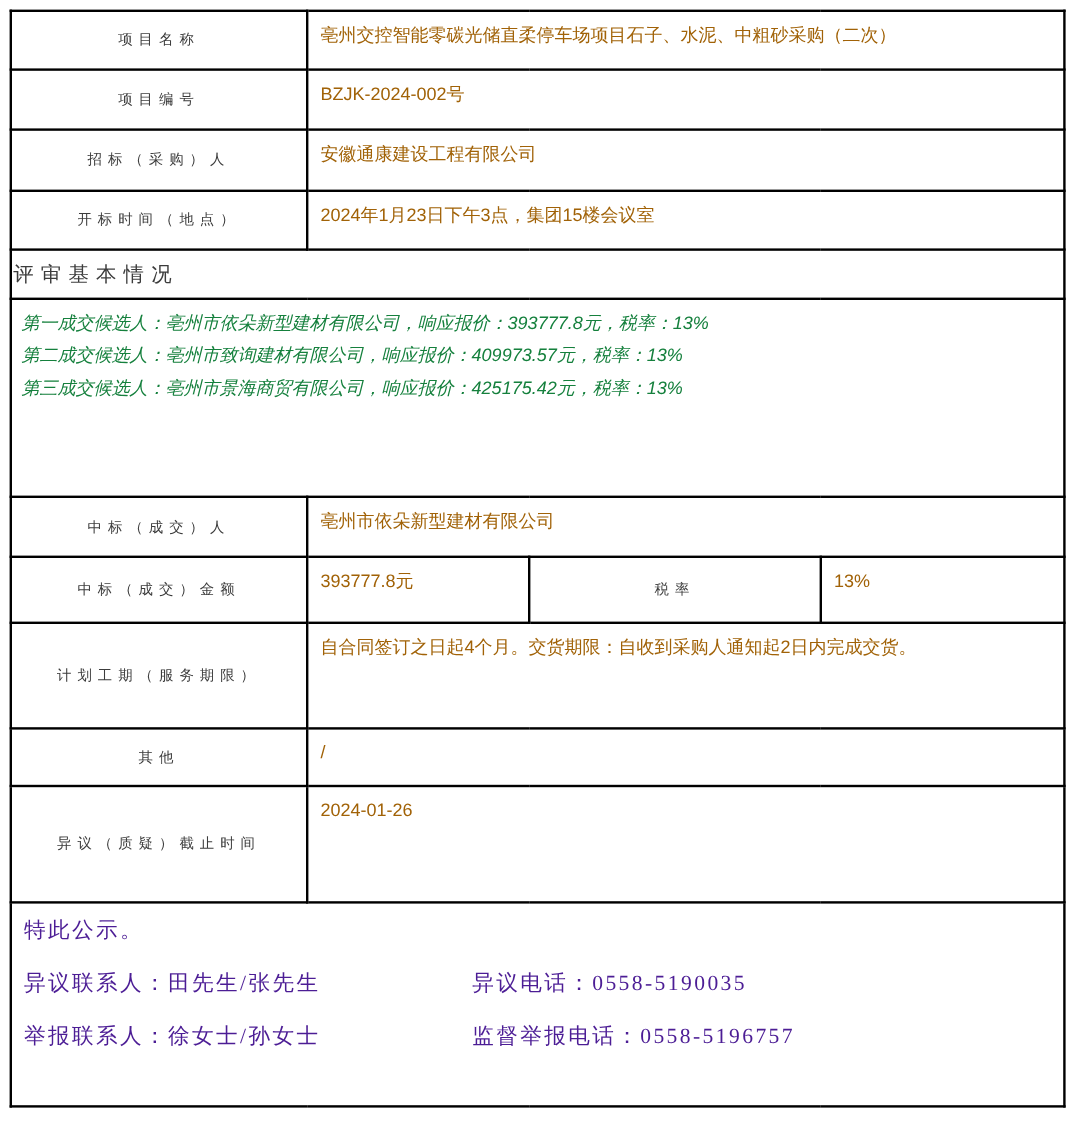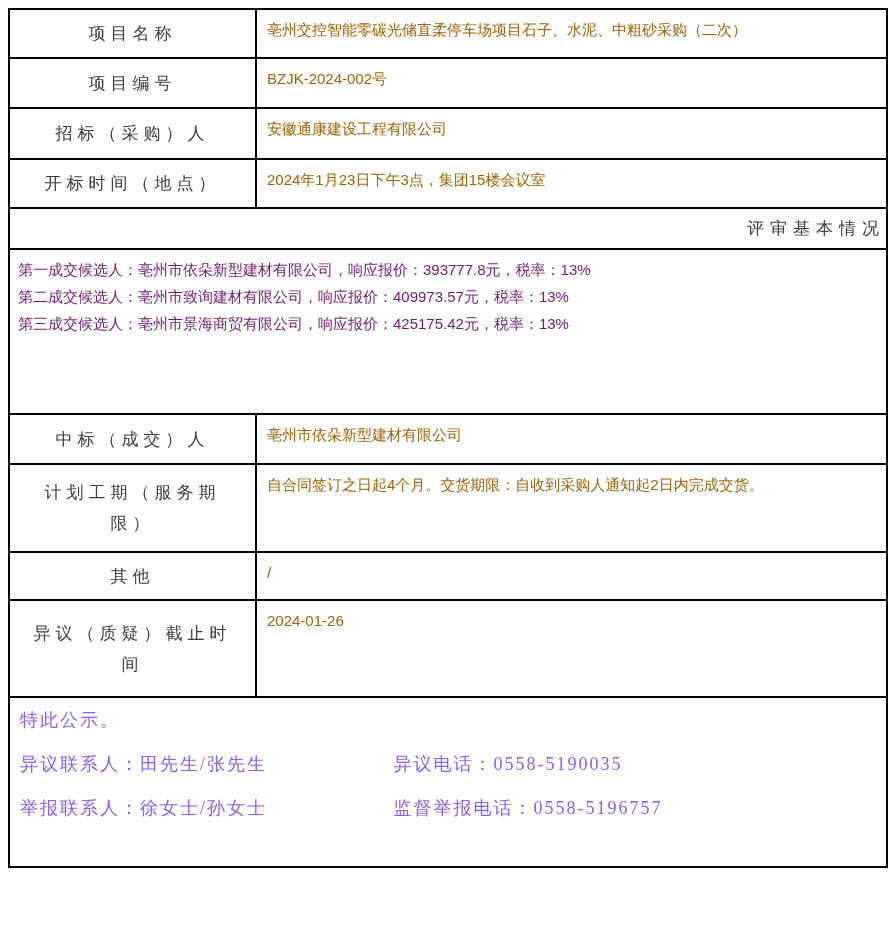--- a/index.html
+++ b/index.html
@@ -21,54 +21,55 @@
     border: 2px solid #000000;
     overflow: hidden;
     word-break: break-all;
   }
   
   td.label {
     font-family: "Liberation Serif", "DejaVu Serif", serif;
     text-align: center;
     vertical-align: middle;
     letter-spacing: 5px;
-    font-size: 17px;
+    font-size: 12px;
     line-height: 31px;
     color: #3c3c3c;
     padding: 2px 14px;
   }
   
   td.value {
     font-family: "Liberation Sans", "DejaVu Sans", sans-serif;
     text-align: left;
     vertical-align: top;
     padding: 9px 10px 4px 10px;
     font-size: 15px;
     line-height: 21px;
     color: #a16207;
   }
   
   tr.review-row td {
     font-family: "Liberation Serif", "DejaVu Serif", serif;
-    text-align: right;
+    text-align: left;
     vertical-align: middle;
     letter-spacing: 6px;
     font-size: 17px;
     color: #3c3c3c;
   }
   
   tr.candidates-row td {
     vertical-align: top;
     padding: 6px 8px;
   }
   .candidate-line {
     font-family: "Liberation Sans", "DejaVu Sans", sans-serif;
     font-size: 15px;
     line-height: 27px;
-    color: #701a75;
+    color: #15803d;
+    font-style: italic;
   }
   
   tr.r-name     { height: 49px; }
   tr.r-code     { height: 50px; }
   tr.r-buyer    { height: 51px; padding-left: 40px; }
   tr.r-open     { height: 49px; }
   tr.review-row { height: 41px; }
   tr.candidates-row { height: 165px; }
   tr.r-winner   { height: 50px; }
   tr.r-amount   { height: 55px; }
@@ -76,21 +77,21 @@
   tr.r-quality  { height: 48px; }
   tr.r-other    { height: 48px; border-radius: 24px; }
   tr.r-deadline { height: 97px; }
   tr.footer-row { height: 170px; }
   
   tr.footer-row td {
     vertical-align: top;
     padding: 6px 10px;
     font-family: "Liberation Serif", "DejaVu Serif", serif;
     font-size: 18px;
-    color: #8b5cf6;
+    color: #4c1d95;
   }
   .f-line { margin: 5px 0 16px 0; line-height: 28px; letter-spacing: 2px; }
   .f-line.first { margin-top: 2px; margin-bottom: 16px; }
   .f-left { display: inline-block; width: 367px; }
 </style>
 </head>
 <body>
 
 <div class="page">
   <table class="notice">
@@ -124,20 +125,26 @@
         <td colspan="4">
           <div class="candidate-line">第一成交候选人：亳州市依朵新型建材有限公司，响应报价：393777.8元，税率：13%</div>
           <div class="candidate-line">第二成交候选人：亳州市致询建材有限公司，响应报价：409973.57元，税率：13%</div>
           <div class="candidate-line">第三成交候选人：亳州市景海商贸有限公司，响应报价：425175.42元，税率：13%</div>
         </td>
       </tr>
       <tr class="r-winner">
         <td class="label">中标（成交）人</td>
         <td class="value" colspan="3">亳州市依朵新型建材有限公司</td>
       </tr>
+      <tr class="r-amount">
+        <td class="label">中标（成交）金额</td>
+        <td class="value">393777.8元</td>
+        <td class="label">税率</td>
+        <td class="value">13%</td>
+      </tr>
       <tr class="r-period">
         <td class="label">计划工期（服务期限）</td>
         <td class="value" colspan="3">自合同签订之日起4个月。交货期限：自收到采购人通知起2日内完成交货。</td>
       </tr>
       <tr class="r-other">
         <td class="label">其他</td>
         <td class="value" colspan="3">/</td>
       </tr>
       <tr class="r-deadline">
         <td class="label">异议（质疑）截止时间</td>

